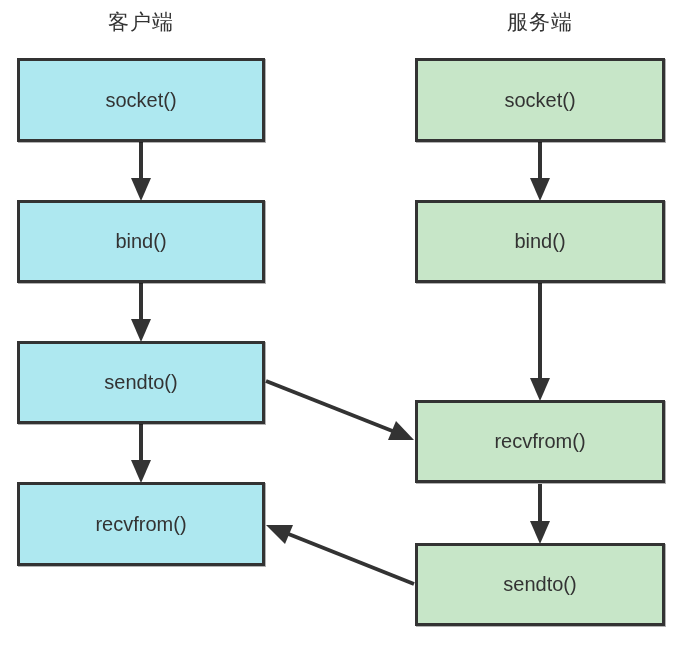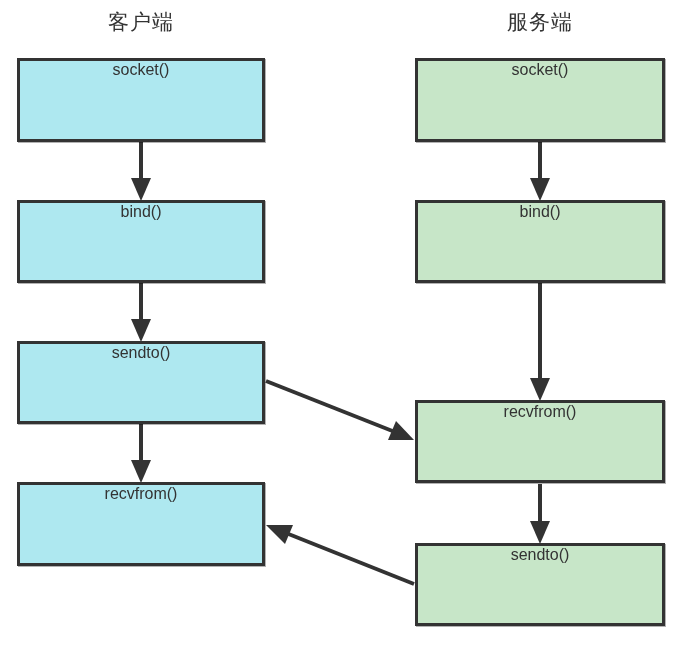--- a/index.html
+++ b/index.html
@@ -33,22 +33,23 @@
   #title-server {
     left: 415px;
     top: 8px;
     width: 250px;
   }
   .node {
     position: absolute;
     box-sizing: border-box;
     border: 3px solid #333333;
     display: flex;
+    align-items: center;
     justify-content: center;
-    font-size: 16px;
+    font-size: 20px;
     color: #333333;
     box-shadow: 1px 1px 0 rgba(0,0,0,0.30);
   }
   .node-client {
     background: #aee8f0;
     left: 17px;
     width: 248px;
   }
   .node-server {
     background: #c7e6c8;

